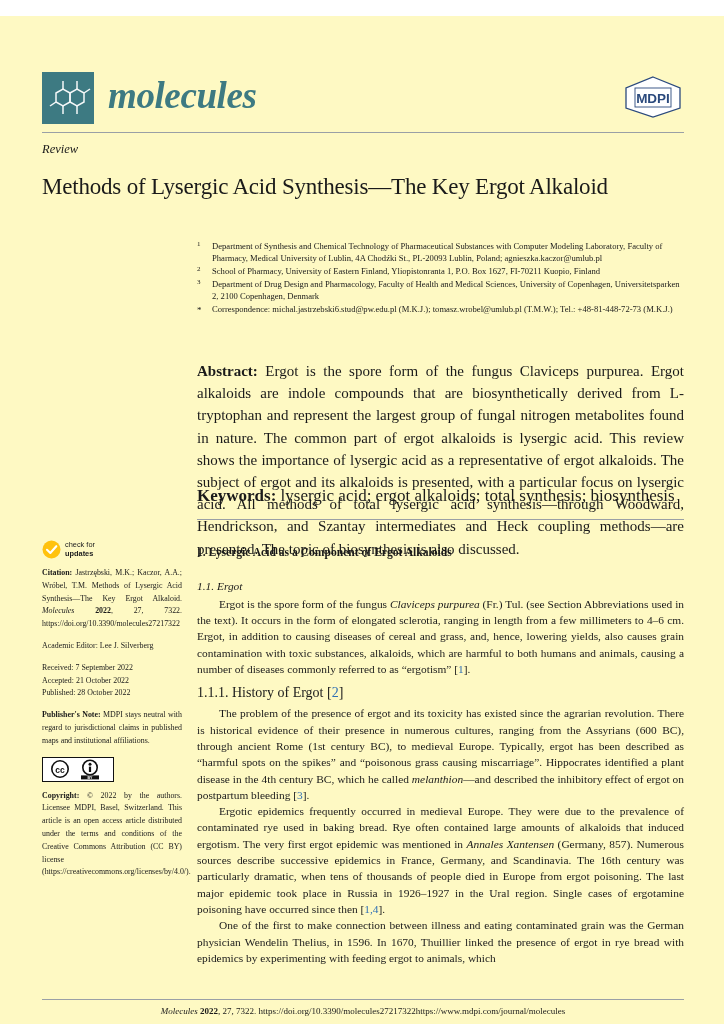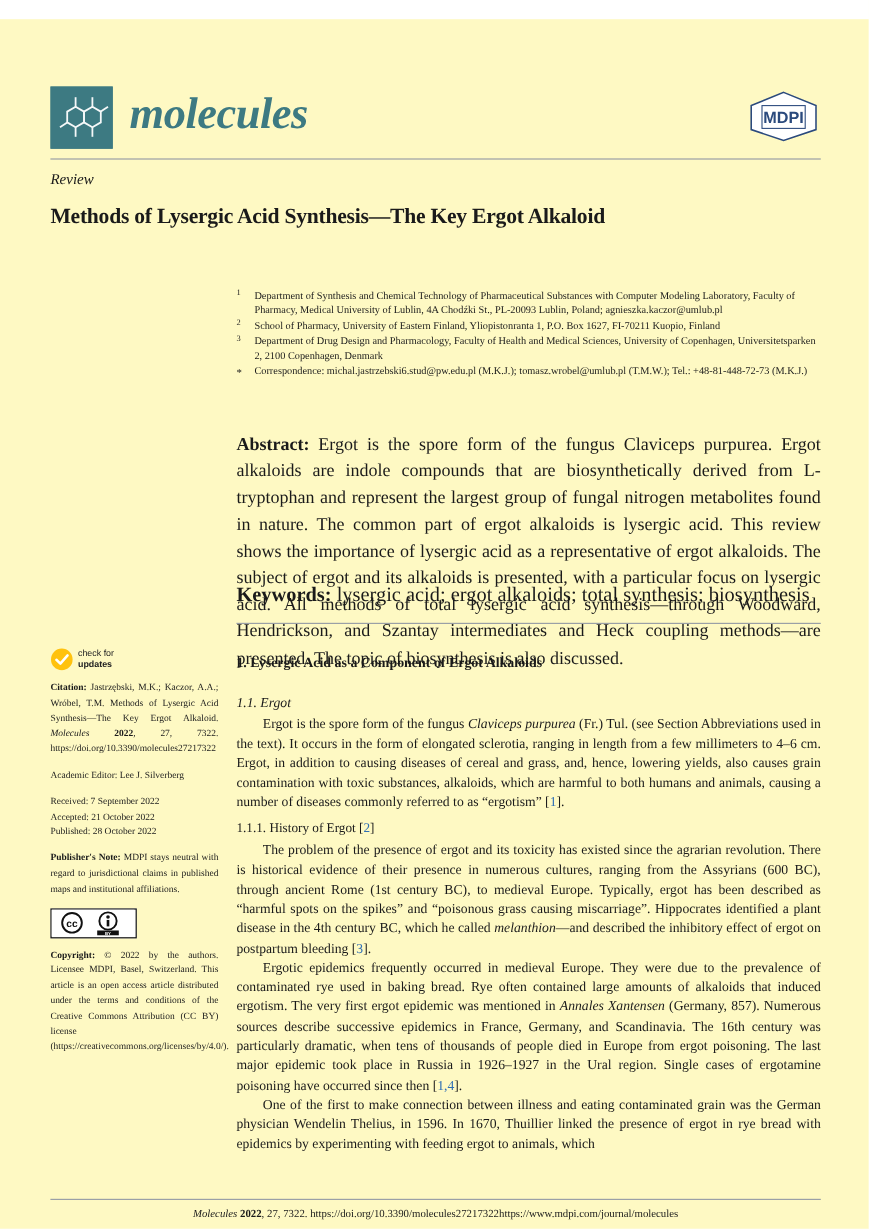--- a/index.html
+++ b/index.html
@@ -65,22 +65,22 @@
     position: absolute;
     left: 42px; top: 126px;
     font-style: italic;
     font-size: 12.5px;
     color: #1a1a1a;
   }
   .title {
     position: absolute;
     left: 42px; top: 142px;
     width: 646px;
-    font-size: 18px;
-    font-weight: bold;
+    font-size: 23px;
+    font-weight: normal;
     letter-spacing: -0.2px;
     line-height: 1.18;
   }
   .authors {
     position: absolute;
     left: 42px; top: 180px;
     width: 646px;
     font-size: 13.2px;
     font-weight: bold;
     line-height: 1.3;
@@ -216,21 +216,21 @@
     text-align: left;
   }
   .h2 {
     font-size: 11.4px;
     font-style: italic;
     font-weight: normal;
     margin: 16px 0 2px 0;
     text-align: left;
   }
   .h3 {
-    font-size: 11px;
+    font-size: 14px;
     font-weight: normal;
     margin: 6px 0 2px 0;
     text-align: left;
   }
   .para {
     margin: 0;
     text-indent: 22px;
     text-align: justify;
   }
   .ref { color: #2f6fb5; }

